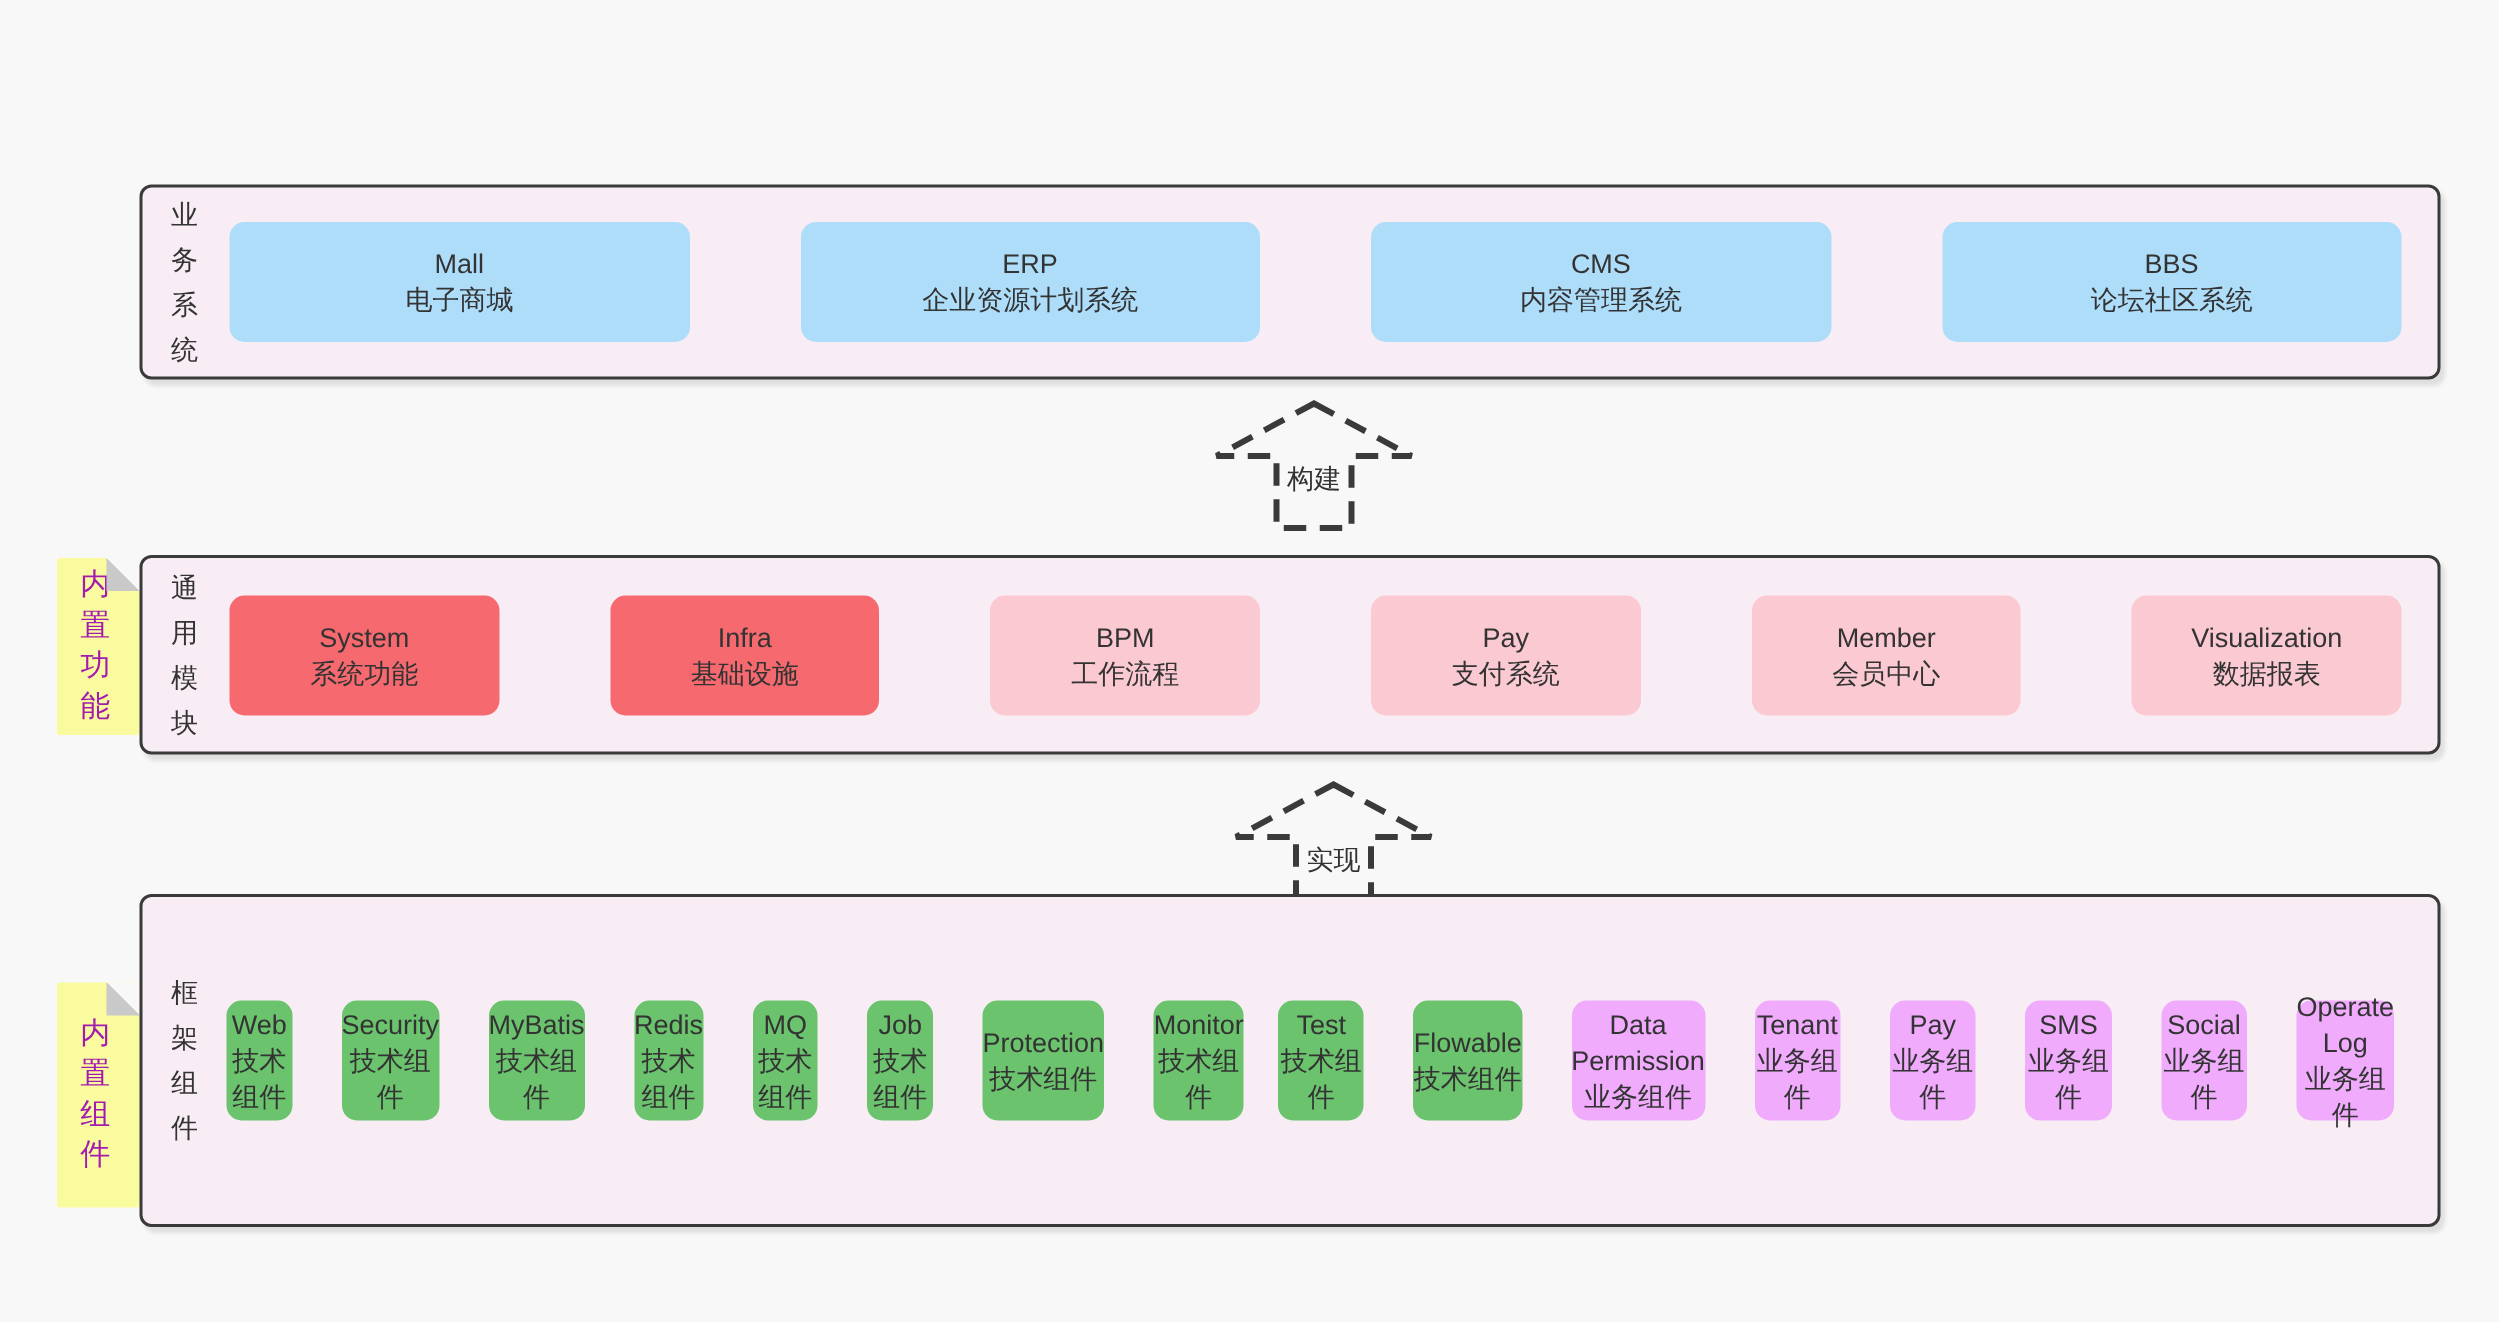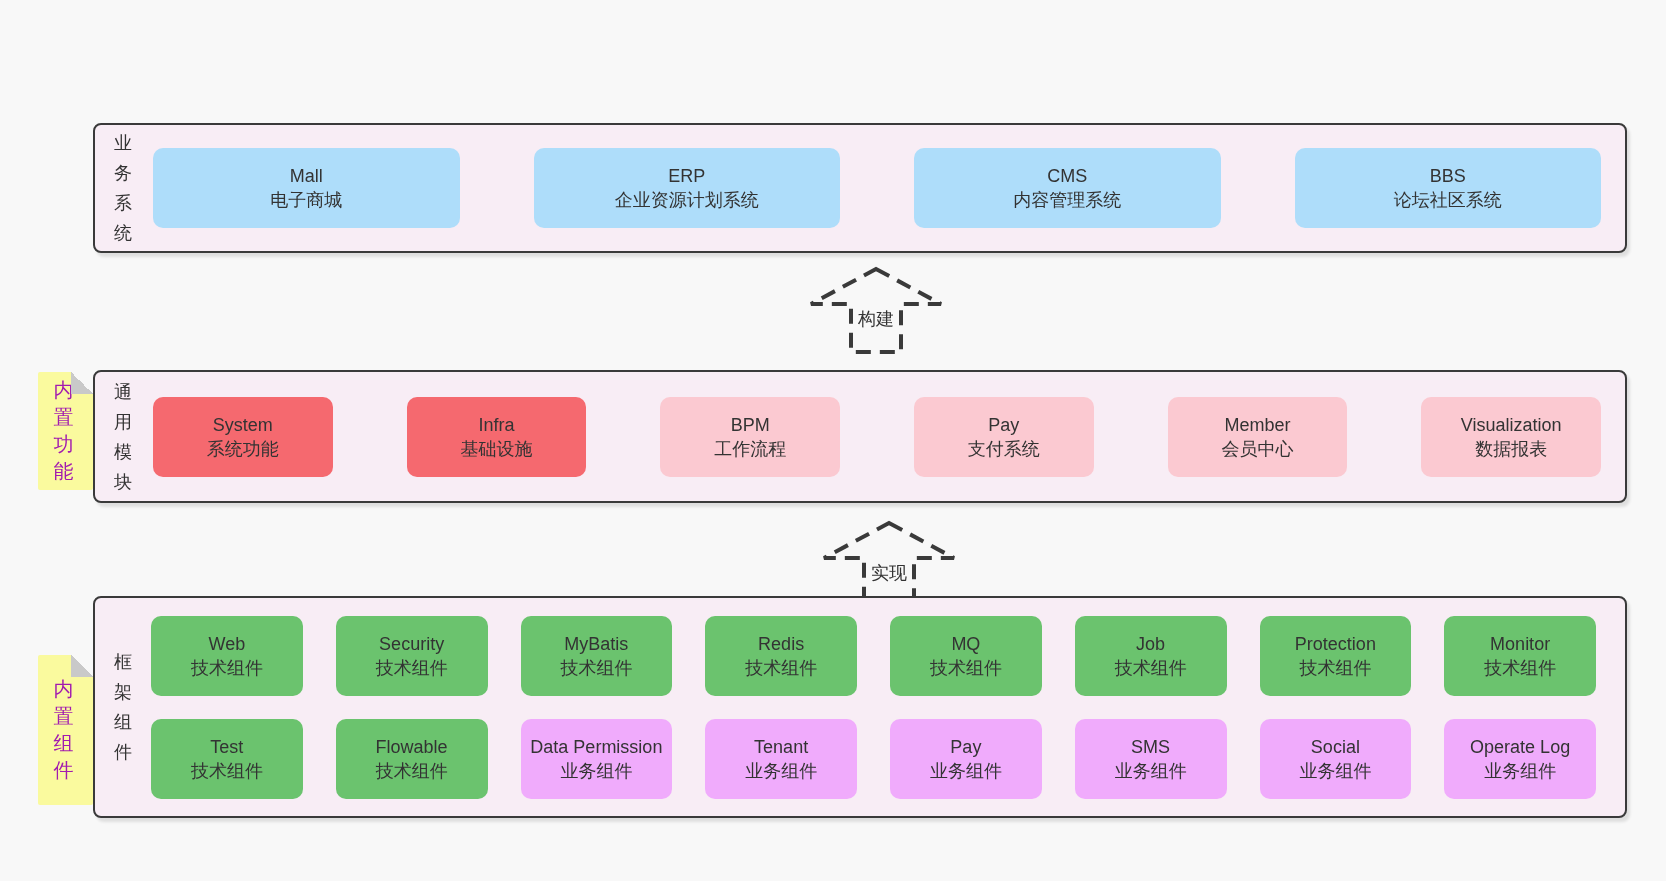--- a/index.html
+++ b/index.html
@@ -35,21 +35,21 @@
     color:#333;
     flex:0 0 auto;
   }
 
   .boxes{
     flex:1;display:flex;gap:74px;
     padding:0 24px 0 16px;
     align-items:center;
   }
   .rows{
-    flex:1;display:flex;flex-direction:column;gap:23px;
+    flex:1;display:flex;flex-direction:row;gap:23px;
     padding:0 29px 0 14px;
   }
   .row{display:flex;gap:33px;}
 
   .box{
     flex:1;height:80px;
     border-radius:10px;
     display:flex;flex-direction:column;
     justify-content:center;align-items:center;
     font-size:18px;line-height:24px;

